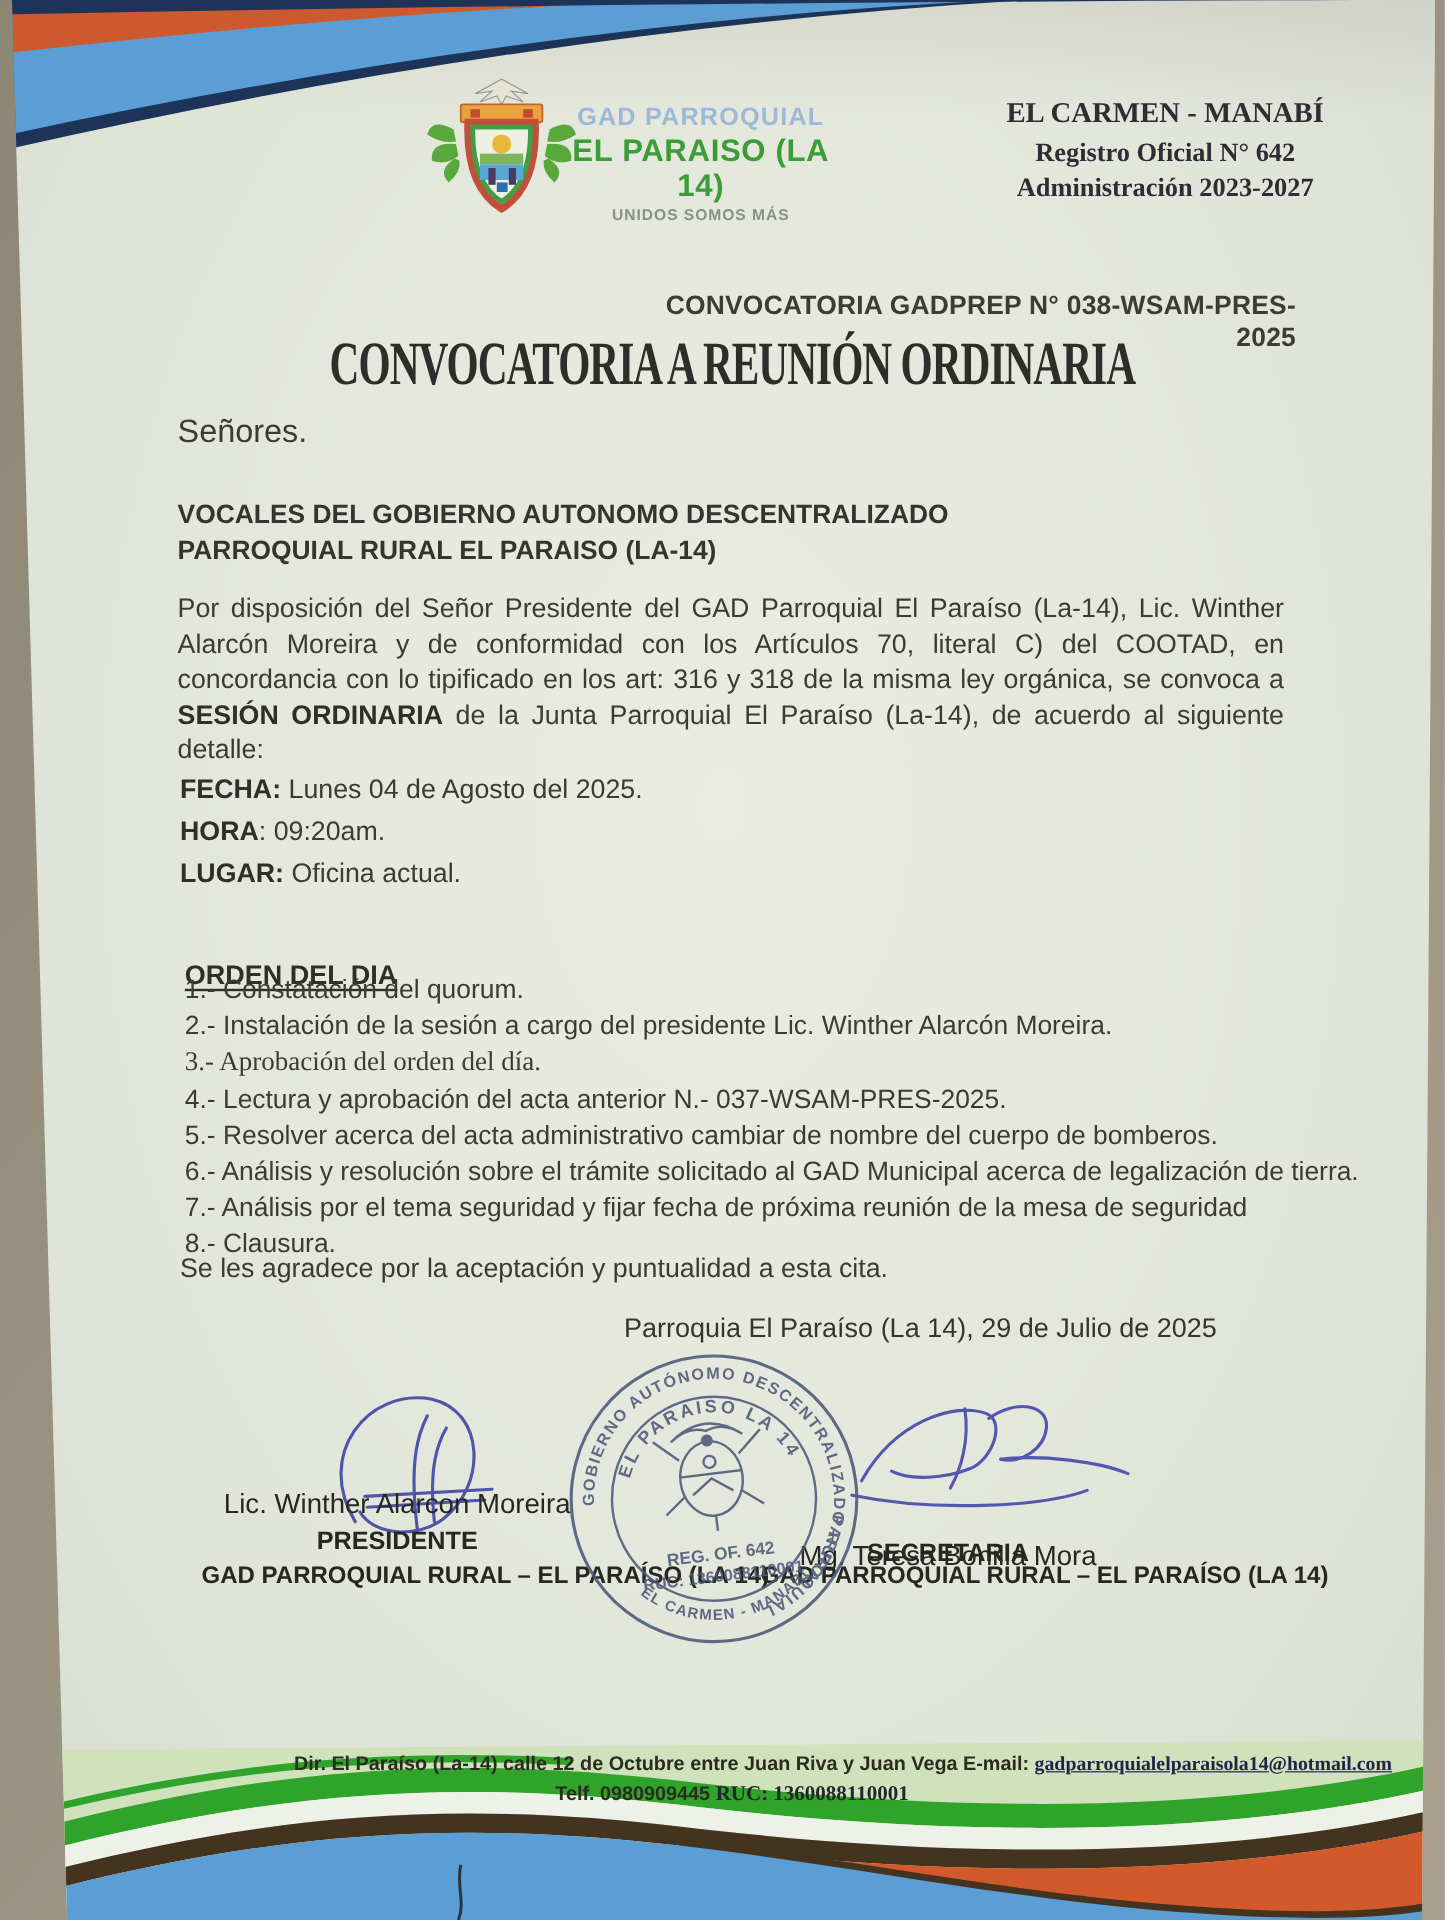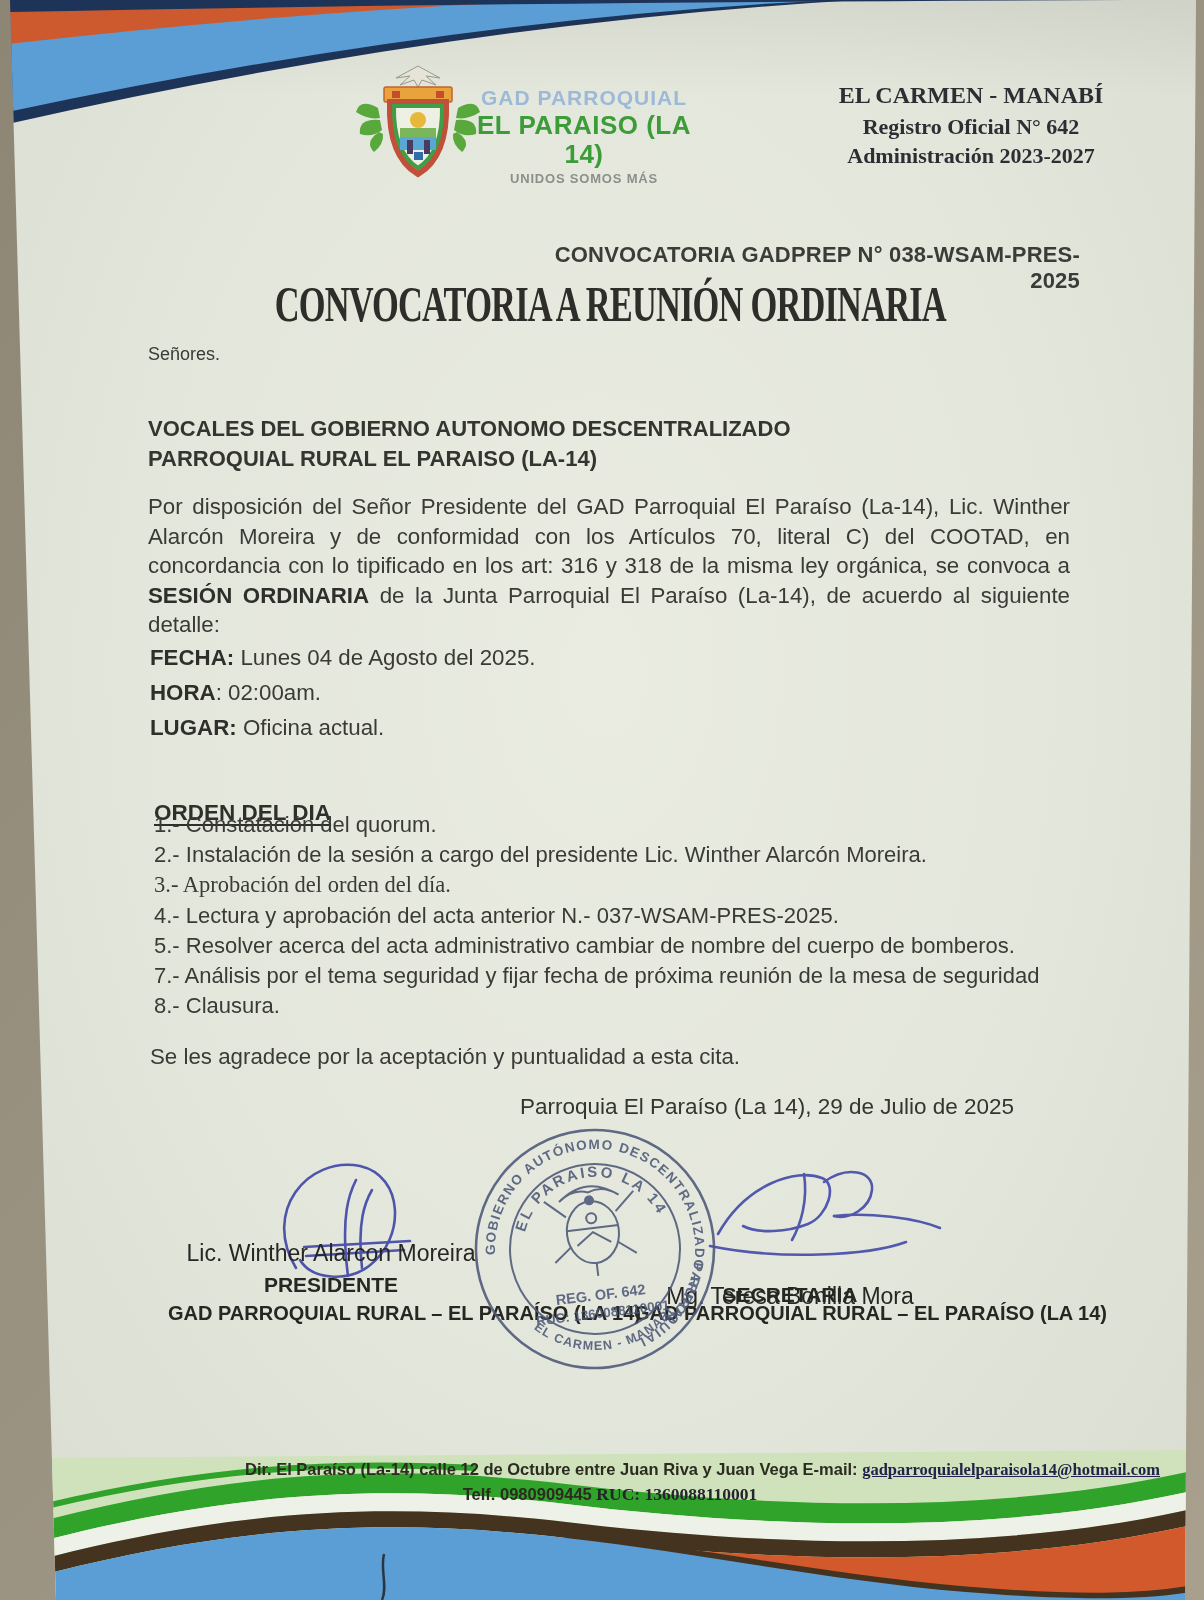--- a/index.html
+++ b/index.html
@@ -26,21 +26,21 @@
   .hdr-right{left:806px;top:80px;width:330px;text-align:center;
     font-family:"Liberation Serif",serif;font-weight:bold;color:#2d2d33;line-height:1.32;}
   .hdr-right .l1{font-size:24px;}
   .hdr-right .l2,.hdr-right .l3{font-size:22px;}
   
   .ref-line{left:520px;top:242px;width:560px;text-align:right;
     font-size:22px;font-weight:bold;color:#3b3b37;letter-spacing:.2px;}
   .title-wrap{left:110px;top:280px;width:1000px;text-align:center;}
   .title-inner{display:inline-block;font-family:"Liberation Serif",serif;font-weight:bold;
     font-size:42px;color:#2e2d2a;letter-spacing:-1px;transform:scale(.82,1.22);transform-origin:center;}
-  .salutation{left:148px;top:344px;font-size:18px;}
+  .salutation{left:148px;top:344px;font-size:27px;}
   .addressee{left:148px;top:414px;font-size:22px;font-weight:bold;color:#343430;line-height:30px;}
   .bodypar{left:148px;top:492px;width:922px;font-size:22.3px;line-height:29.5px;
     text-align:justify;color:#3a3a36;}
   .bodypar b{color:#2e2e2a;}
   .details{left:150px;top:640px;font-size:22.3px;line-height:35px;}
   .details b{color:#2e2e2a;}
   .agenda-title{left:154px;top:800px;font-size:22.5px;font-weight:bold;color:#2e2e2a;
     text-decoration:underline;text-underline-offset:4px;}
   .agenda{left:154px;top:810px;width:990px;font-size:22px;line-height:30.2px;color:#3a3a36;}
   .agenda .serif{font-family:"Liberation Serif",serif;font-size:22.5px;}
@@ -128,31 +128,32 @@
   <div class="abs salutation">Señores.</div>
   <div class="abs addressee">
     <div>VOCALES DEL GOBIERNO AUTONOMO DESCENTRALIZADO</div>
     <div>PARROQUIAL RURAL EL PARAISO (LA-14)</div>
   </div>
 
   <div class="abs bodypar"><span>Por disposición del Señor Presidente del GAD Parroquial El Paraíso (La-14), Lic. Winther Alarcón Moreira y de conformidad con los Artículos 70, literal C) del COOTAD, en concordancia con lo tipificado en los art: 316 y 318 de la misma ley orgánica, se convoca a </span><b>SESIÓN ORDINARIA</b><span> de la Junta Parroquial El Paraíso (La-14), de acuerdo al siguiente detalle:</span></div>
 
   <div class="abs details">
     <div><b>FECHA:</b><span> Lunes 04 de Agosto del 2025.</span></div>
-    <div><b>HORA</b><span>: 02:00am.</span></div>
+    <div><b>HORA</b><span>: 09:20am.</span></div>
     <div><b>LUGAR:</b><span> Oficina actual.</span></div>
   </div>
 
   <div class="abs agenda-title">ORDEN DEL DIA</div>
   <div class="abs agenda">
     <div>1.- Constatación del quorum.</div>
     <div>2.- Instalación de la sesión a cargo del presidente Lic. Winther Alarcón Moreira.</div>
     <div class="serif">3.- Aprobación del orden del día.</div>
     <div>4.- Lectura y aprobación del acta anterior N.- 037-WSAM-PRES-2025.</div>
     <div>5.- Resolver acerca del acta administrativo cambiar de nombre del cuerpo de bomberos.</div>
+    <div>6.- Análisis y resolución sobre el trámite solicitado al GAD Municipal acerca de legalización de tierra.</div>
     <div>7.- Análisis por el tema seguridad y fijar fecha de próxima reunión de la mesa de seguridad</div>
     <div>8.- Clausura.</div>
   </div>
 
   <div class="abs closing">Se les agradece por la aceptación y puntualidad a esta cita.</div>
   <div class="abs dateline">Parroquia El Paraíso (La 14), 29 de Julio de 2025</div>
 
   <svg class="abs scribble" style="left:252px;top:1150px;" width="175" height="140" viewBox="0 0 175 140">
     <g fill="none" stroke="#4348a8" stroke-width="2.6" stroke-linecap="round">
       <path d="M44,118 C10,62 55,6 108,16 C152,26 154,88 117,116 C96,132 60,130 48,110"></path>

